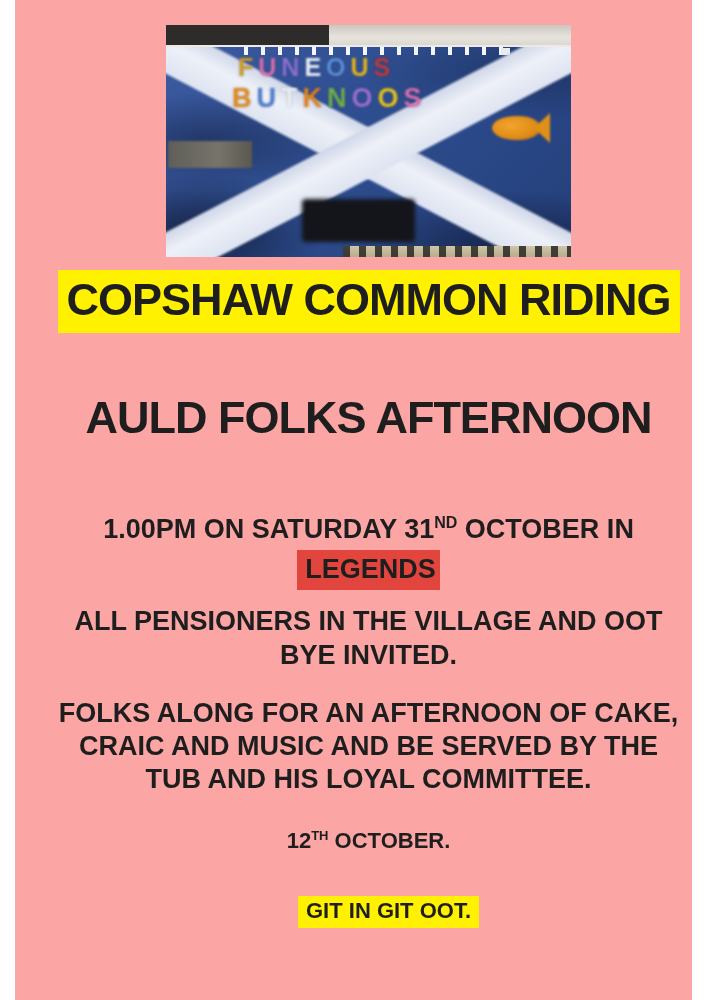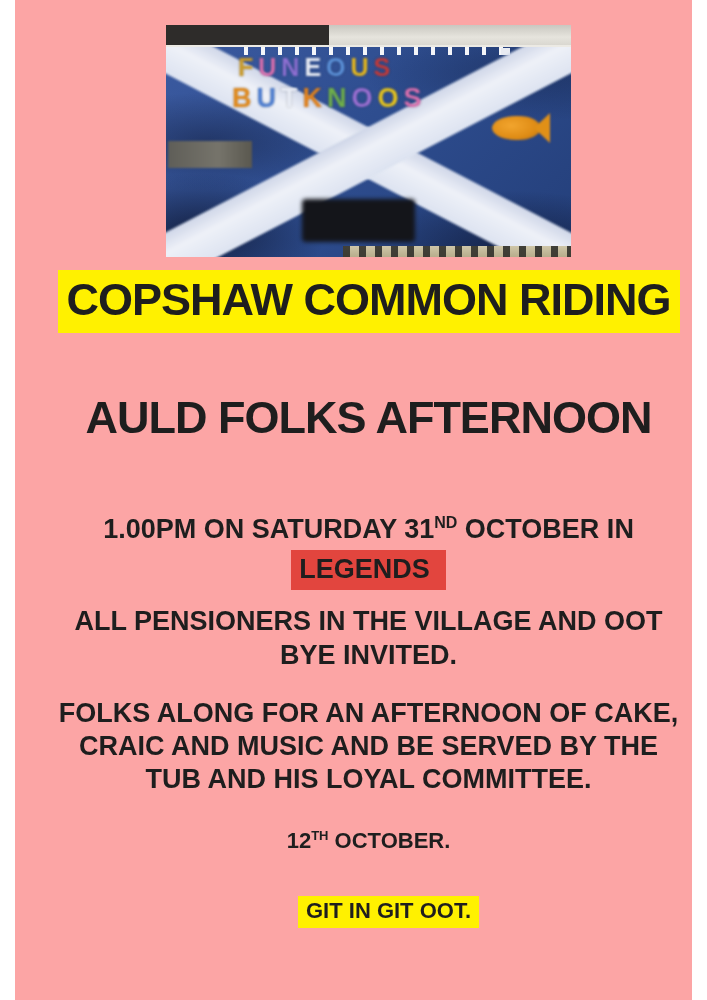--- a/index.html
+++ b/index.html
@@ -140,21 +140,21 @@
     white-space: nowrap;
   }
 
   .heading { top: 391px; font-size: 45px; font-weight: bold; line-height: 53px; letter-spacing: -1px; }
 
   .date-block { top: 505px; font-size: 27px; font-weight: bold; line-height: 36px; }
   .date-block sup { font-size: 16px; vertical-align: 10px; letter-spacing: 0; }
   .venue-highlight {
     display: inline-block;
     background: var(--highlight-red);
-    padding: 1px 16px 3px 8px;
+    padding: 1px 4px 3px 8px;
     margin-top: 3px;
   }
 
   .pensioners { top: 604px; font-size: 27px; font-weight: bold; line-height: 34px; }
   .come-along { top: 697px; font-size: 27px; font-weight: bold; line-height: 33px; }
 
   .names-block { top: 822px; font-size: 22px; font-weight: bold; line-height: 28px; }
   .names-block sup { font-size: 13px; vertical-align: 8px; margin-top: 8px; }
 
   .git-block { top: 896px; font-size: 22px; font-weight: bold; margin-left: 20px; }

